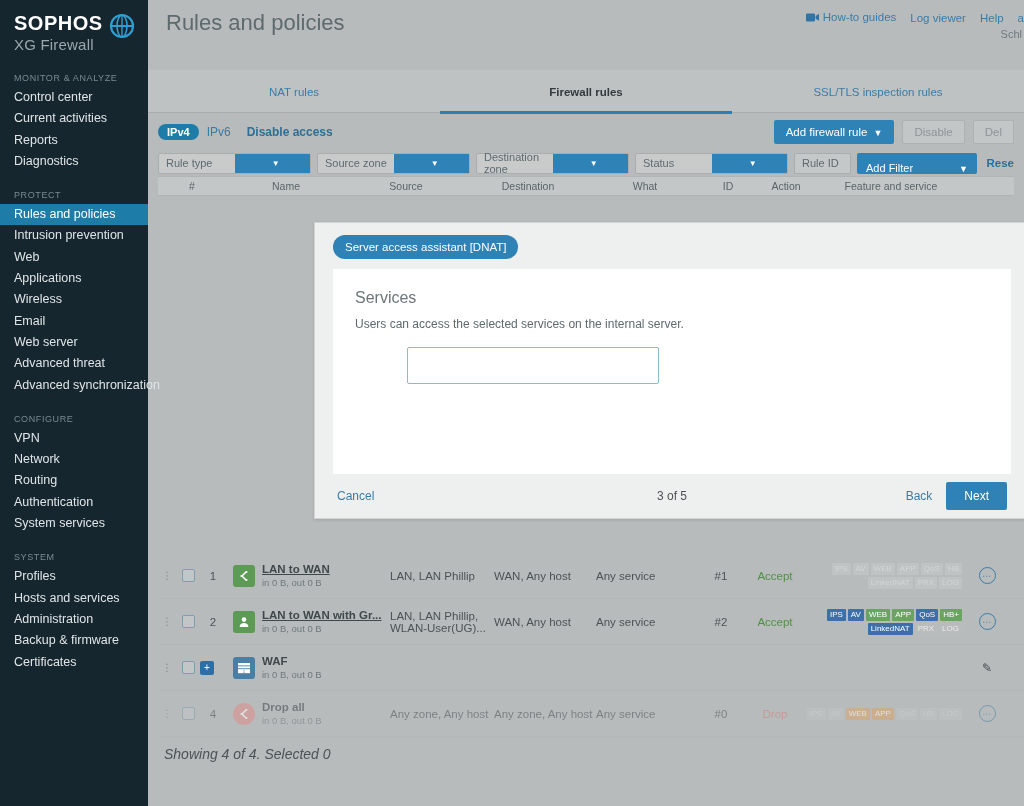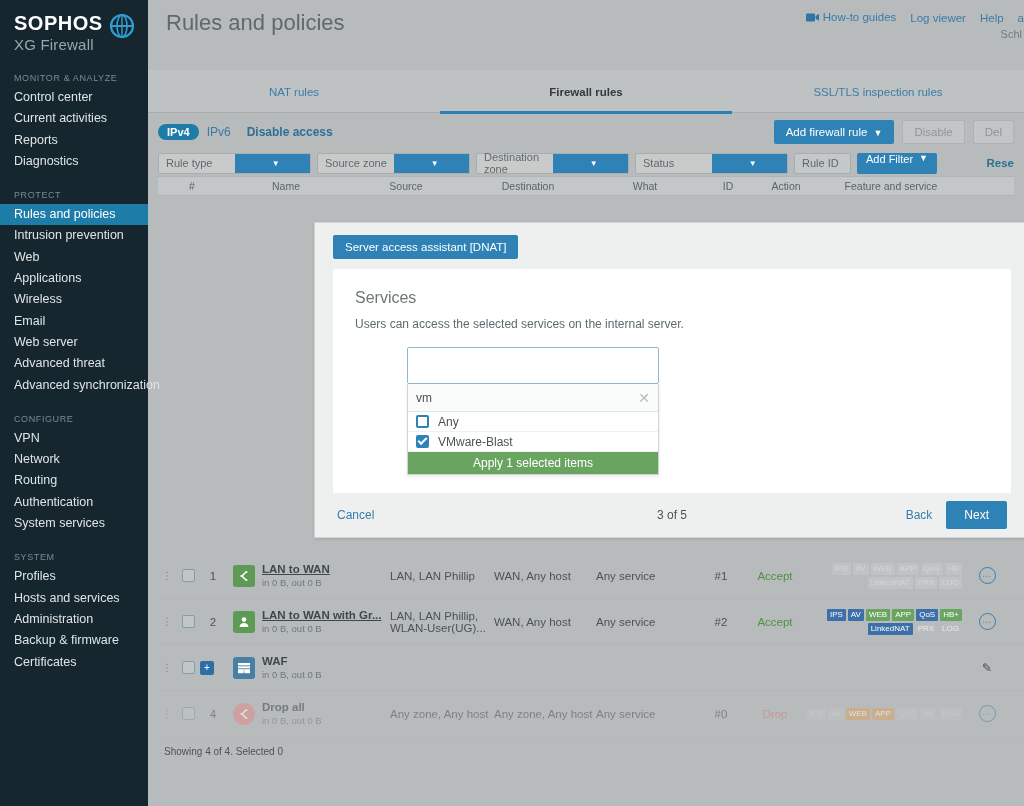--- a/index.html
+++ b/index.html
@@ -104,42 +104,42 @@
     width: 22px; height: 19px; background: #2e82b5; color: #fff;
     display: flex; align-items: center; justify-content: center; font-size: 8px;
   }
   .ruleid-box {
     height: 21px; width: 57px; border: 1px solid #a9adad; border-radius: 2px;
     background: #c5c8c8; font-size: 11px; color: #5e6a6e;
     display: flex; align-items: center; padding-left: 7px;
   }
   .addfilter {
     height: 21px; background: #2e82b5; color: #fff; border-radius: 2px;
-    font-size: 11px; display: flex; align-items: flex-start; padding: 0 9px; cursor: pointer;
+    font-size: 11px; display: flex; align-items: flex-end; padding: 0 9px; cursor: pointer; gap: 40px;
   }
   .reset { color: #2d6f96; font-size: 11.5px; font-weight: bold; margin-left: auto; cursor: pointer; }
 
   
   #thead {
     display: flex; align-items: center; height: 20px;
     background: #c4c7c7; border-top: 1px solid #b0b4b4; border-bottom: 1px solid #b0b4b4;
     font-size: 10.5px; color: #5a6569; margin: 0 10px;
   }
   #thead div { text-align: center; }
 
   
   #wizard {
     position: absolute; left: 166px; right: -6px; top: 222px;
     background: #eef0f0; border: 1px solid #d2d5d5;
     box-shadow: 0 1px 3px rgba(0,0,0,0.12);
   }
   #wizard-tabbar { padding: 12px 18px 10px 18px; }
   .wiz-tab {
     display: inline-block; background: #2e82b5; color: #fff;
-    font-size: 11.5px; padding: 6px 12px; border-radius: 2px; cursor: pointer;
+    font-size: 11.5px; padding: 6px 12px; border-radius: 12px; cursor: pointer;
   }
   #wizard-body { background: #ffffff; margin: 0 18px; padding: 20px 22px 18px 22px; position: relative; min-height: 205px;}
   #wiz-heading { font-size: 16px; color: #6c7679; margin-bottom: 10px; }
   #wiz-desc { font-size: 12px; color: #5e6a6e; margin-bottom: 16px; }
 
   
   .combo-wrap { position: relative; width: 252px; margin-left: 52px; }
   .combo-box {
     height: 37px; border: 1px solid #8fb8c8; background: #ffffff; border-radius: 2px;
   }
@@ -220,21 +220,21 @@
   .c-feat { width: 160px; display: flex; flex-wrap: wrap; gap: 2px; justify-content: flex-end; align-content: center; padding-right: 4px;}
   .bdg { font-size: 8px; color: #fff; padding: 1px 3px; border-radius: 1px; line-height: 10px;}
   .bdg.blue { background: #3d6fa8; }
   .bdg.green { background: #6aa461; }
   .bdg.gray { background: #b9bcbc; color: #e9ebeb; }
   .bdg.orange { background: #dba46a; }
   .bdg.ghost { background: #c0c3c3; color: #d3d6d6;}
   .c-more { width: 42px; display: flex; justify-content: center; color: #3a7ca8;}
   .dots { width: 17px; height: 17px; border: 1px solid #3a7ca8; border-radius: 50%; display:flex; align-items:center; justify-content:center; font-size: 9px; letter-spacing: 0.5px; cursor:pointer;}
   .pencil { color: #3f484b; font-size: 12px; cursor: pointer;}
-  #showing { font-size: 10px; color: #4b5356; padding: 9px 0 0 6px; }
+  #showing { font-size: 14px; color: #4b5356; padding: 9px 0 0 6px; font-style: italic; }
 </style>
 </head>
 <body>
 
 <div id="app">
 
   <div id="sidebar">
     <div class="logo-wrap">
       <div>
         <div class="logo-text">SOPHOS</div>
@@ -366,35 +366,20 @@
     <div id="wizard">
       <div id="wizard-tabbar">
         <span class="wiz-tab">Server access assistant [DNAT]</span>
       </div>
       <div id="wizard-body">
         <div id="wiz-heading">Services</div>
         <div id="wiz-desc">Users can access the selected services on the internal server.</div>
 
         <div class="combo-wrap">
           <div class="combo-box"></div>
-          <div class="combo-panel">
-            <div class="combo-search">
-              <span class="txt">vm</span>
-              <span class="clear">✕</span>
-            </div>
-            <div class="opt">
-              <span class="cb"></span>
-              <span>Any</span>
-            </div>
-            <div class="opt">
-              <span class="cb checked"></span>
-              <span>VMware-Blast</span>
-            </div>
-            <div class="apply-btn">Apply 1 selected items</div>
-          </div>
         </div>
       </div>
       <div id="wiz-footer">
         <span class="cancel">Cancel</span>
         <span class="steps">3 of 5</span>
         <span class="right">
           <span class="back">Back</span>
           <span class="nextbtn">Next</span>
         </span>
       </div>

